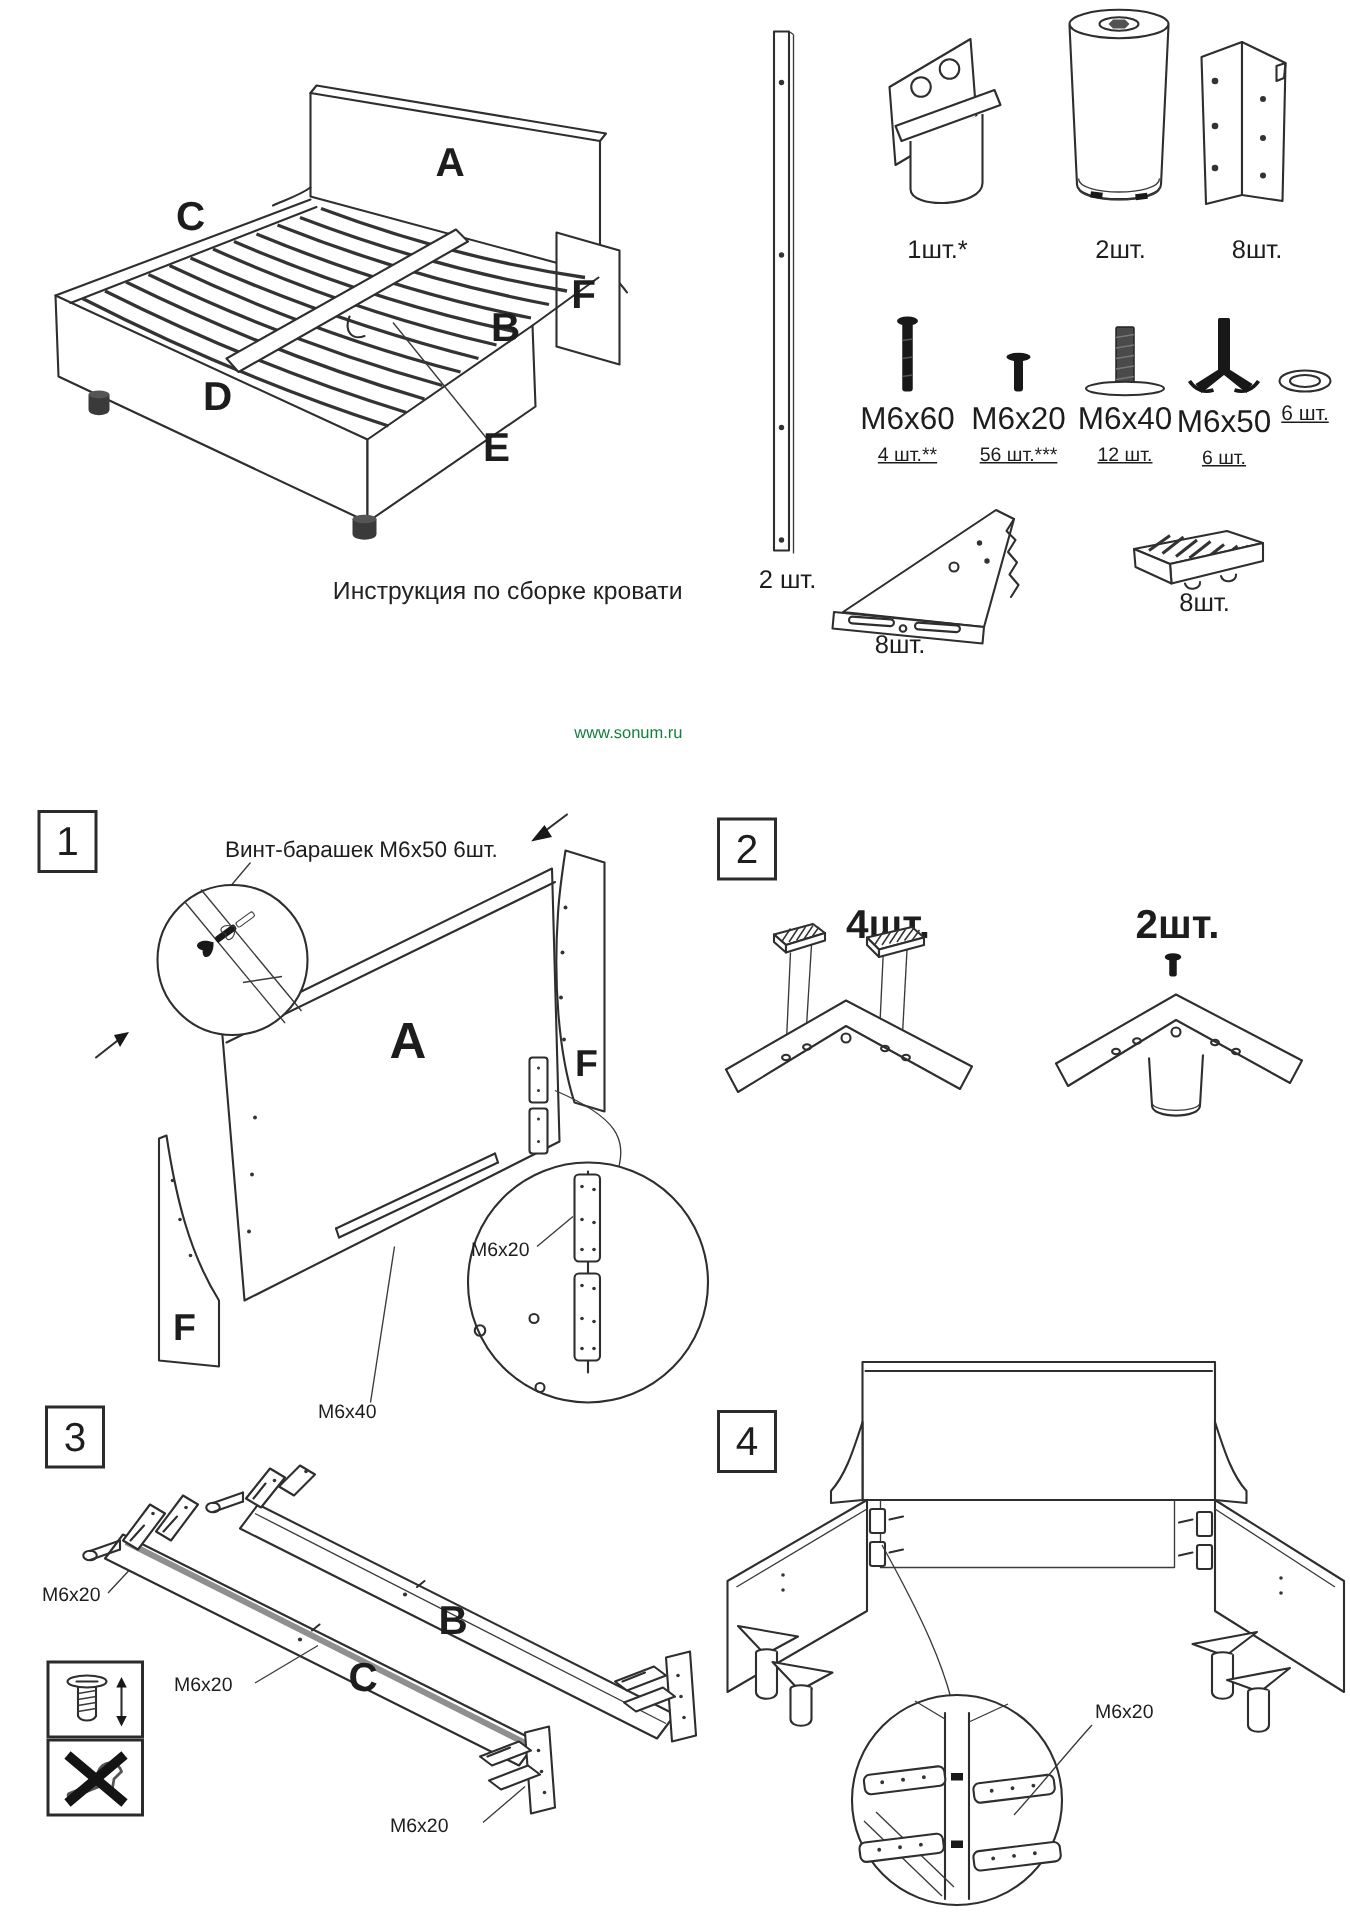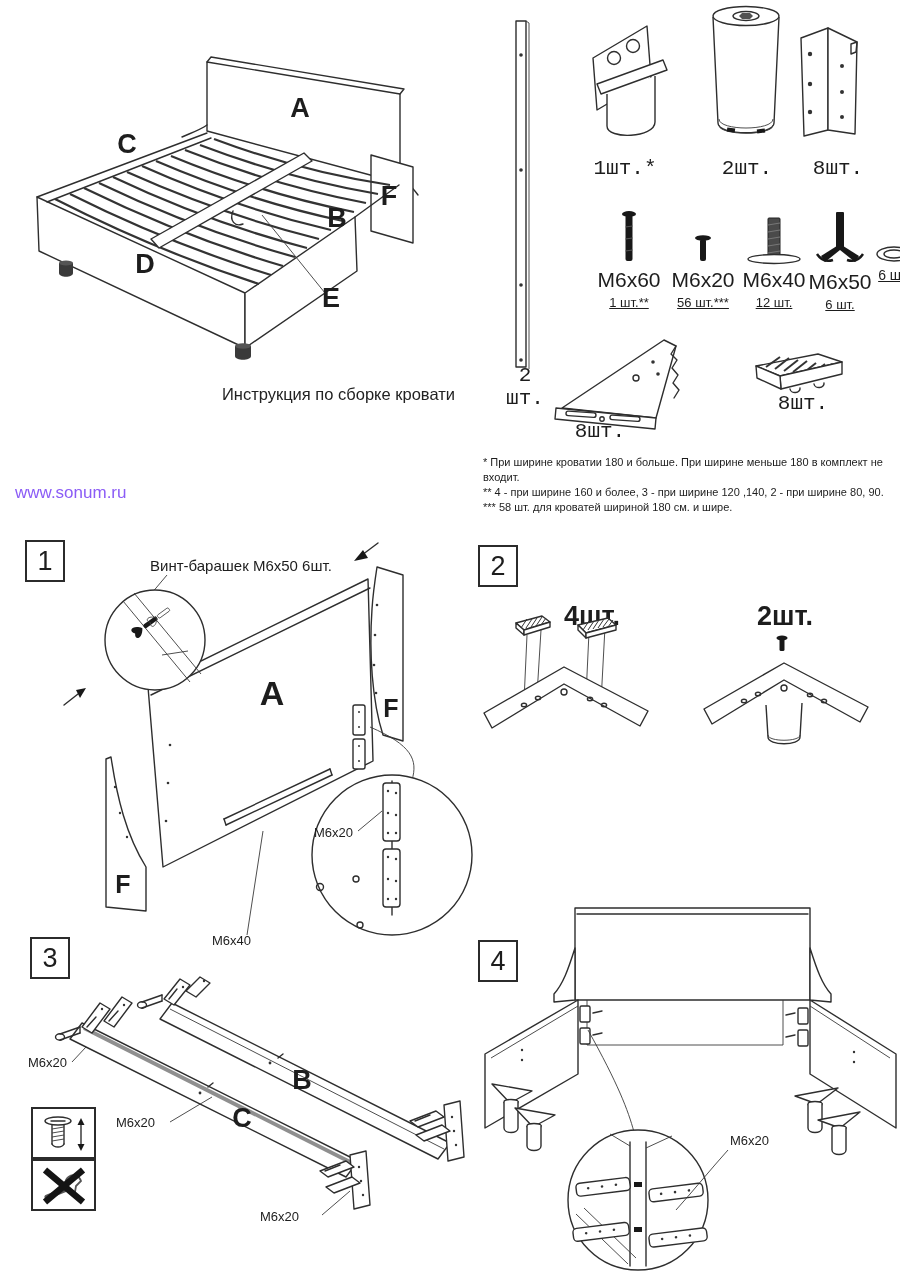--- a/index.html
+++ b/index.html
@@ -13,27 +13,27 @@
   .thin{fill:none;stroke:#3a3a3a;stroke-width:0.9;stroke-linejoin:round;}
   .blk{fill:#181818;stroke:none;}
   .dot{fill:#333;stroke:none;}
   .t13{font-size:13px;}
   .t15{font-size:15px;}
   .t25{font-size:25px;font-weight:600;}
   .t27{font-size:27px;font-weight:600;}
   .t34{font-size:34px;font-weight:600;}
   .stepbox{position:absolute;width:36px;height:38px;border:2px solid #2b2b2b;background:#fff;
            display:flex;align-items:center;justify-content:center;font-size:27px;color:#1d1d1d;}
-  .qty-lg{position:absolute;font-size:21px;color:#1d1d1d;text-align:center;font-family:Liberation Mono, monospace;}
-  .hw-item{position:absolute;text-align:center;color:#1d1d1d;margin-left:24px;}
+  .qty-lg{position:absolute;font-size:17px;color:#1d1d1d;text-align:center;}
+  .hw-item{position:absolute;text-align:center;color:#1d1d1d;}
   .hw-name{font-size:21px;margin-top:4px;}
   .hw-qty{font-size:13px;margin-top:3px;text-decoration:underline;}
   .title-block{position:absolute;left:15px;top:382px;width:440px;text-align:right;
                font-size:16.5px;line-height:1.55;color:#222;}
-  .website{position:absolute;left:15px;top:483px;width:440px;text-align:left;font-size:17px;color:#8b5cf6;}
+  .website{position:absolute;left:15px;top:483px;width:440px;text-align:right;font-size:11px;color:#15803d;}
   .footnotes{position:absolute;left:483px;top:455px;width:414px;font-size:11px;line-height:1.35;color:#1d1d1d;}
   .iconbox{position:absolute;width:61px;height:48px;border:2.5px solid #2b2b2b;background:#fff;
            display:flex;align-items:center;justify-content:center;}
 </style>
 </head>
 <body>
 
 <div id="page">
 
   <svg class="abs" style="left:15px;top:5px" width="450" height="360" viewBox="0 0 450 360">
@@ -93,21 +93,21 @@
 
   <svg class="abs" style="left:505px;top:15px" width="32" height="362" viewBox="0 0 32 362">
     <path class="fw" d="M11,6 L21,6 L21,352 L11,352 Z"></path>
     <line class="thin" x1="21" y1="6" x2="24" y2="8"></line>
       <line class="thin" x1="24" y1="8" x2="24" y2="354"></line>
     <circle class="dot" cx="16" cy="40" r="1.8"></circle>
       <circle class="dot" cx="16" cy="155" r="1.8"></circle>
     <circle class="dot" cx="16" cy="270" r="1.8"></circle>
       <circle class="dot" cx="16" cy="345" r="1.8"></circle>
   </svg>
-  <div class="qty-lg" style="left:495px;top:364px;width:60px">2 шт.</div>
+  <div class="qty-lg" style="left:495px;top:377px;width:60px">2 шт.</div>
 
   <svg class="abs" style="left:583px;top:18px" width="92" height="140" viewBox="0 0 92 140">
     <polygon class="fw" points="10,40 64,8 68,60 14,92"></polygon>
     <circle class="ln" cx="31" cy="40" r="6.5"></circle>
       <circle class="ln" cx="50" cy="28" r="6.5"></circle>
     <path class="fw" d="M24,76 L24,108 C24,122 72,120 72,104 L72,58"></path>
     <polygon class="fw" points="14,66 80,42 84,52 18,76"></polygon>
   </svg>
   <div class="qty-lg" style="left:585px;top:157px;width:80px">1шт.*</div>
 
@@ -138,21 +138,21 @@
 
   <div class="hw-item" style="left:568px;top:210px;width:74px">
     <svg width="74" height="54" viewBox="0 0 74 54">
       <ellipse class="blk" cx="37" cy="4" rx="7" ry="3"></ellipse>
       <rect class="blk" x="33.5" y="5" width="7" height="46" rx="2"></rect>
       <line x1="33.5" y1="17" x2="40.5" y2="16" stroke="#555" stroke-width="1"></line>
       <line x1="33.5" y1="29" x2="40.5" y2="28" stroke="#555" stroke-width="1"></line>
       <line x1="33.5" y1="41" x2="40.5" y2="40" stroke="#555" stroke-width="1"></line>
     </svg>
     <div class="hw-name">M6x60</div>
-    <div class="hw-qty">1 шт.**</div>
+    <div class="hw-qty">4 шт.**</div>
   </div>
   <div class="hw-item" style="left:645px;top:232px;width:68px">
     <svg width="68" height="32" viewBox="0 0 68 32">
       <ellipse class="blk" cx="34" cy="6" rx="8" ry="2.8"></ellipse>
       <rect class="blk" x="31" y="7" width="6" height="22" rx="2"></rect>
     </svg>
     <div class="hw-name">M6x20</div>
     <div class="hw-qty">56 шт.***</div>
   </div>
   <div class="hw-item" style="left:715px;top:216px;width:70px">
@@ -211,25 +211,20 @@
         <line x1="63" y1="27" x2="77" y2="16"></line>
       <line x1="72" y1="26" x2="84" y2="16"></line>
     </g>
     <polygon class="fw" points="32,28 94,14 94,26 33,41"></polygon>
     <polygon class="fw" points="8,18 32,28 33,41 9,30"></polygon>
     <path class="ln" d="M42,41 a5,4 0 0 0 10,-1"></path>
     <path class="ln" d="M66,36 a5,4 0 0 0 10,-1"></path>
   </svg>
   <div class="qty-lg" style="left:768px;top:392px;width:70px">8шт.</div>
 
-  <div class="footnotes">
-    <div>* При ширине кроватии 180 и больше. При ширине меньше 180 в комплект не входит.</div>
-    <div>** 4 - при ширине 160 и более, 3 - при ширине 120 ,140, 2 - при ширине 80, 90.</div>
-    <div>*** 58 шт. для кроватей шириной 180 см. и шире.</div>
-  </div>
 
   <div class="stepbox" style="left:25px;top:540px">1</div>
   <svg class="abs" style="left:20px;top:535px" width="460" height="430" viewBox="0 0 460 430">
     <text class="t15" x="130" y="36">Винт-барашек М6х50 6шт.</text>
     <line class="thin" x1="147" y1="40" x2="120" y2="72"></line>
     <g>
       <line class="ln" x1="358" y1="8" x2="342" y2="20" stroke-width="3"></line>
       <polygon class="blk" points="334,26 343,15 348,23"></polygon>
     </g>
     <g>

